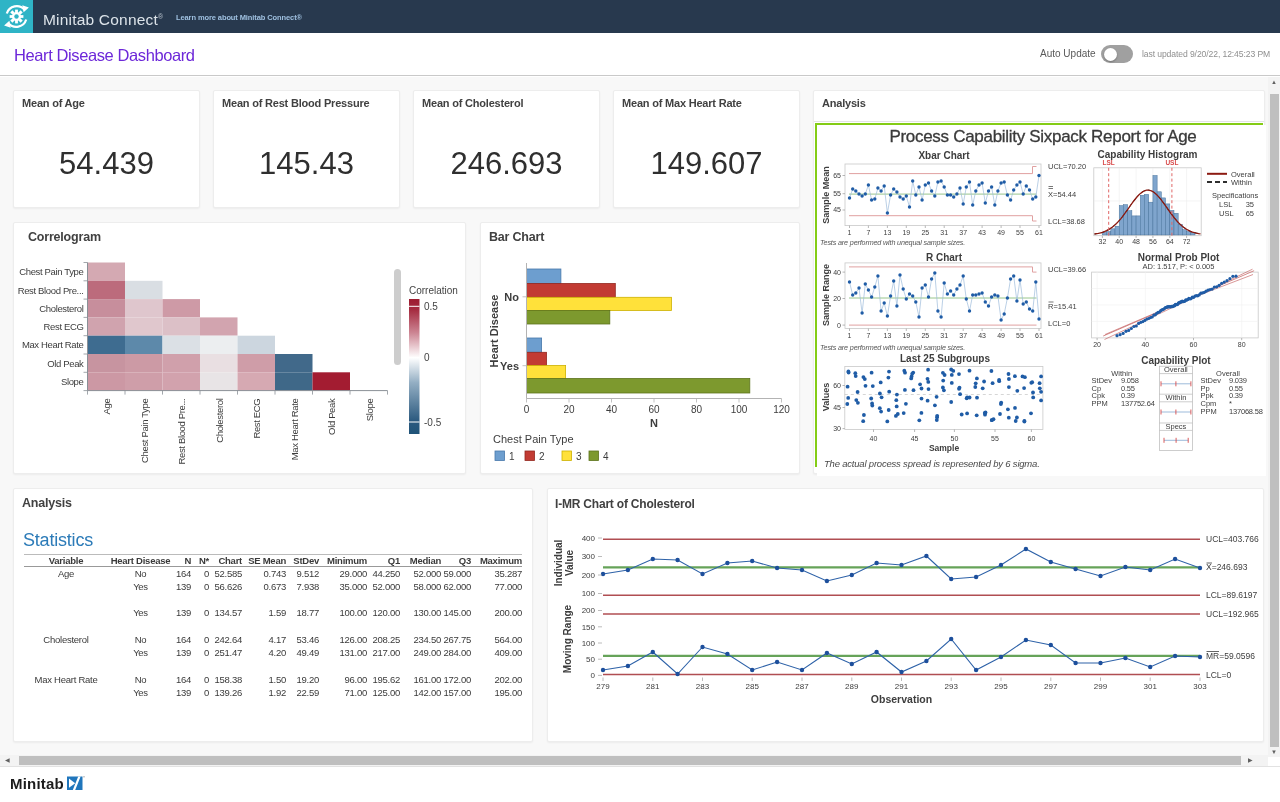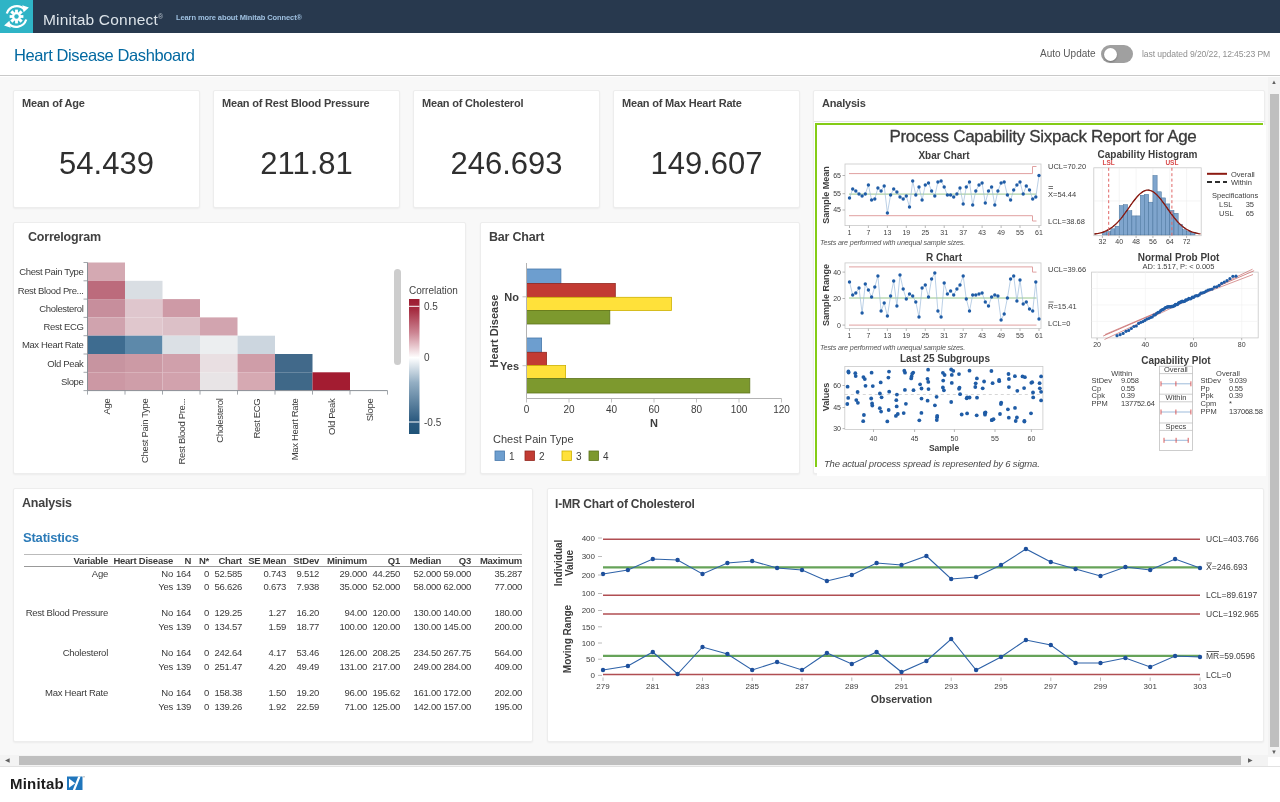--- a/index.html
+++ b/index.html
@@ -2,34 +2,34 @@
 <html><head><meta charset="utf-8"><style>
 *{margin:0;padding:0;box-sizing:border-box}
 body{width:1280px;height:802px;font-family:"Liberation Sans",sans-serif;background:#fff;overflow:hidden;position:relative}
 .abs{position:absolute}
 .topbar{left:0;top:0;width:1280px;height:33px;background:#28394e}
 .tlogo{left:0;top:0;width:33px;height:33px;background:#2fb4c6}
 .brand{left:43px;top:0;height:33px;line-height:33px;color:#dce3e9;font-size:15.5px;letter-spacing:0.2px}
 .brand sup{font-size:7px;color:#b9c2cc}
 .learn{left:176px;top:13px;font-size:7.5px;font-weight:bold;color:#9fc0e0;letter-spacing:-0.1px;}
 .hdr{left:0;top:33px;width:1280px;height:43px;background:#fff;border-bottom:1px solid #c9c9c9}
-.htitle{left:14px;top:13px;font-size:16.5px;color:#0369a1;letter-spacing:-0.4px}
+.htitle{left:14px;top:13px;font-size:16.5px;color:#6d28d9;letter-spacing:-0.4px}
 .autoupd{left:1040px;top:15px;font-size:10px;color:#595959}
 .toggle{left:1101px;top:12px;width:32px;height:18px;background:#a0a0a0;border-radius:9px}
 .knob{left:1104px;top:14.5px;width:13px;height:13px;background:#fff;border-radius:50%;box-shadow:0 1px 2px rgba(0,0,0,.3)}
 .lastupd{left:1142px;top:16px;font-size:8.6px;color:#8f8f8f;letter-spacing:-0.1px}
 .content{left:0;top:77px;width:1268px;height:678px;background:#f8f8f8}
 .card{position:absolute;background:#fff;border:1px solid #ededed;border-radius:2px;box-shadow:0 1px 2px rgba(0,0,0,.05)}
 .ctitle{position:absolute;font-size:11px;font-weight:bold;color:#414141;letter-spacing:-0.2px}
 .kpinum{position:absolute;width:100%;text-align:center;font-size:31px;color:#2f2f2f}
-.statsblue{position:absolute;font-size:13px;font-weight:bold;color:#2c7bb8;letter-spacing:-0.2px}
+.statsblue{position:absolute;font-size:18px;font-weight:normal;color:#2c7bb8;letter-spacing:-0.2px}
 table.stats{position:absolute;left:10px;top:64.5px;border-collapse:collapse;table-layout:fixed;font-size:9.5px;letter-spacing:-0.25px;color:#3a3a3a}
 table.stats th{font-weight:bold;border-top:1px solid #bbb;border-bottom:1px solid #999;height:12px;white-space:nowrap}
 table.stats td{height:13.8px;white-space:nowrap}
-table.stats .l{text-align:right}
+table.stats .l{text-align:center}
 table.stats .r{text-align:right}
 table.stats tr.sp td{height:12.4px}
 .vsb{left:1268px;top:77px;width:12px;height:680px;background:#f3f3f3}
 .vsb .thumb{position:absolute;left:1.5px;top:17px;width:9px;height:653px;background:#bfbfbf}
 .hsb{left:0;top:755px;width:1268px;height:11px;background:#f3f3f3}
 .hsb .thumb{position:absolute;left:19px;top:1px;width:1222px;height:9px;background:#bfbfbf}
 .sbarrow{position:absolute;font-size:6px;color:#606060;line-height:11px}
 .footer{left:0;top:766px;width:1280px;height:36px;background:#fff;border-top:1px solid #e2e2e2}
 .mlogo{left:10px;top:8px;font-size:15px;font-weight:bold;color:#1c1c1c;letter-spacing:0.2px}
 </style></head><body>
@@ -64,21 +64,21 @@
     <div class="abs knob"></div>
   <div class="abs lastupd">last updated 9/20/22, 12:45:23 PM</div>
 </div>
 <div class="abs content"></div>
 <div class="card" style="left:13px;top:90px;width:187px;height:118px">
     <div class="ctitle" style="left:8px;top:6px">Mean of Age</div>
     <div class="kpinum" style="top:55px">54.439</div>
   </div>
 <div class="card" style="left:213px;top:90px;width:187px;height:118px">
     <div class="ctitle" style="left:8px;top:6px">Mean of Rest Blood Pressure</div>
-    <div class="kpinum" style="top:55px">211.81</div>
+    <div class="kpinum" style="top:55px">145.43</div>
   </div>
 <div class="card" style="left:413px;top:90px;width:187px;height:118px">
     <div class="ctitle" style="left:8px;top:6px">Mean of Cholesterol</div>
     <div class="kpinum" style="top:55px">246.693</div>
   </div>
 <div class="card" style="left:613px;top:90px;width:187px;height:118px">
     <div class="ctitle" style="left:8px;top:6px">Mean of Max Heart Rate</div>
     <div class="kpinum" style="top:55px">149.607</div>
   </div>
 <div class="card" style="left:813px;top:90px;width:452px;height:384px">
@@ -842,34 +842,20 @@
           <td class="r">35.000</td>
           <td class="r">52.000</td>
           <td class="r">58.000</td>
           <td class="r">62.000</td>
           <td class="r">77.000</td>
         </tr>
         <tr class="sp">
           <td colspan="12"></td>
         </tr>
         <tr>
-          <td class="l">Rest Blood Pressure</td>
-          <td class="l">No</td>
-          <td class="r">164</td>
-          <td class="r">0</td>
-          <td class="r">129.25</td>
-          <td class="r">1.27</td>
-          <td class="r">16.20</td>
-          <td class="r">94.00</td>
-          <td class="r">120.00</td>
-          <td class="r">130.00</td>
-          <td class="r">140.00</td>
-          <td class="r">180.00</td>
-        </tr>
-        <tr>
           <td class="l"></td>
           <td class="l">Yes</td>
           <td class="r">139</td>
           <td class="r">0</td>
           <td class="r">134.57</td>
           <td class="r">1.59</td>
           <td class="r">18.77</td>
           <td class="r">100.00</td>
           <td class="r">120.00</td>
           <td class="r">130.00</td>

